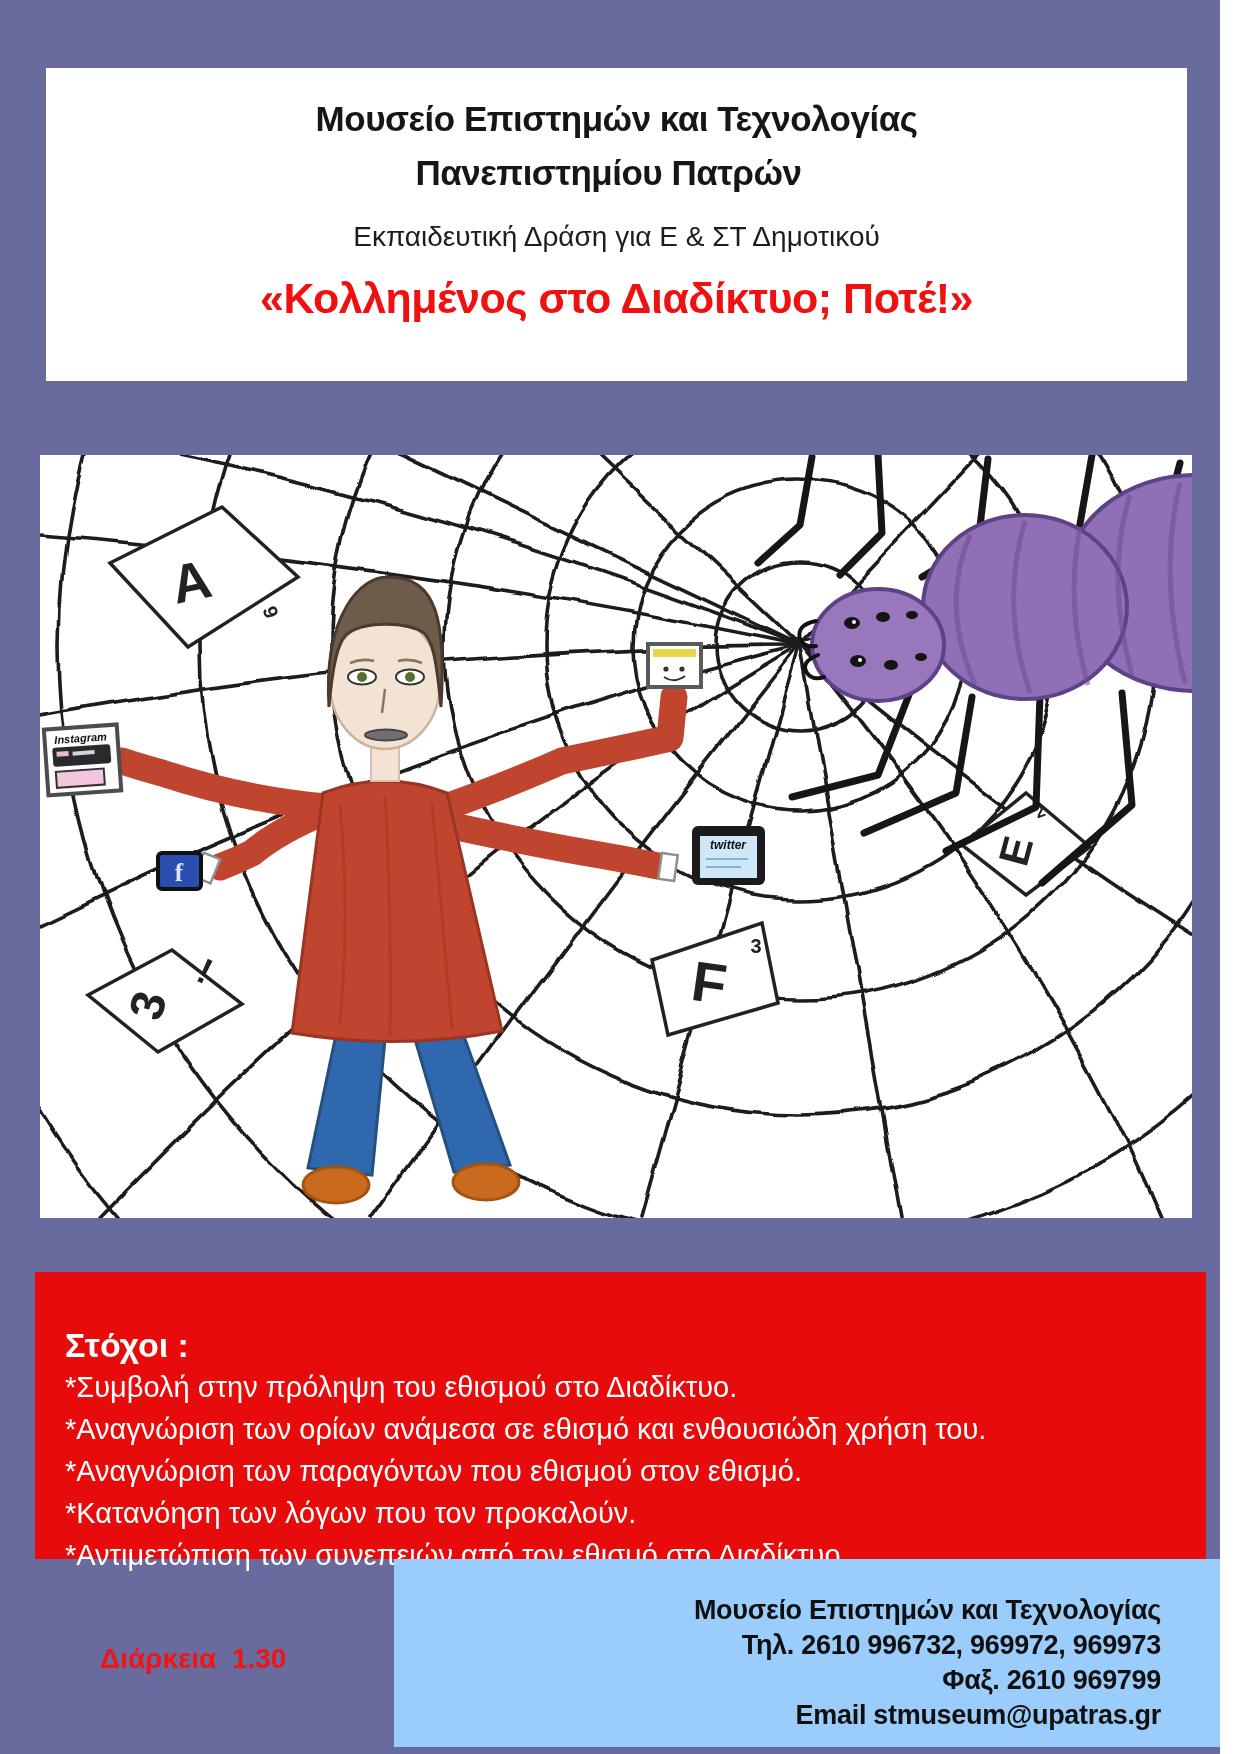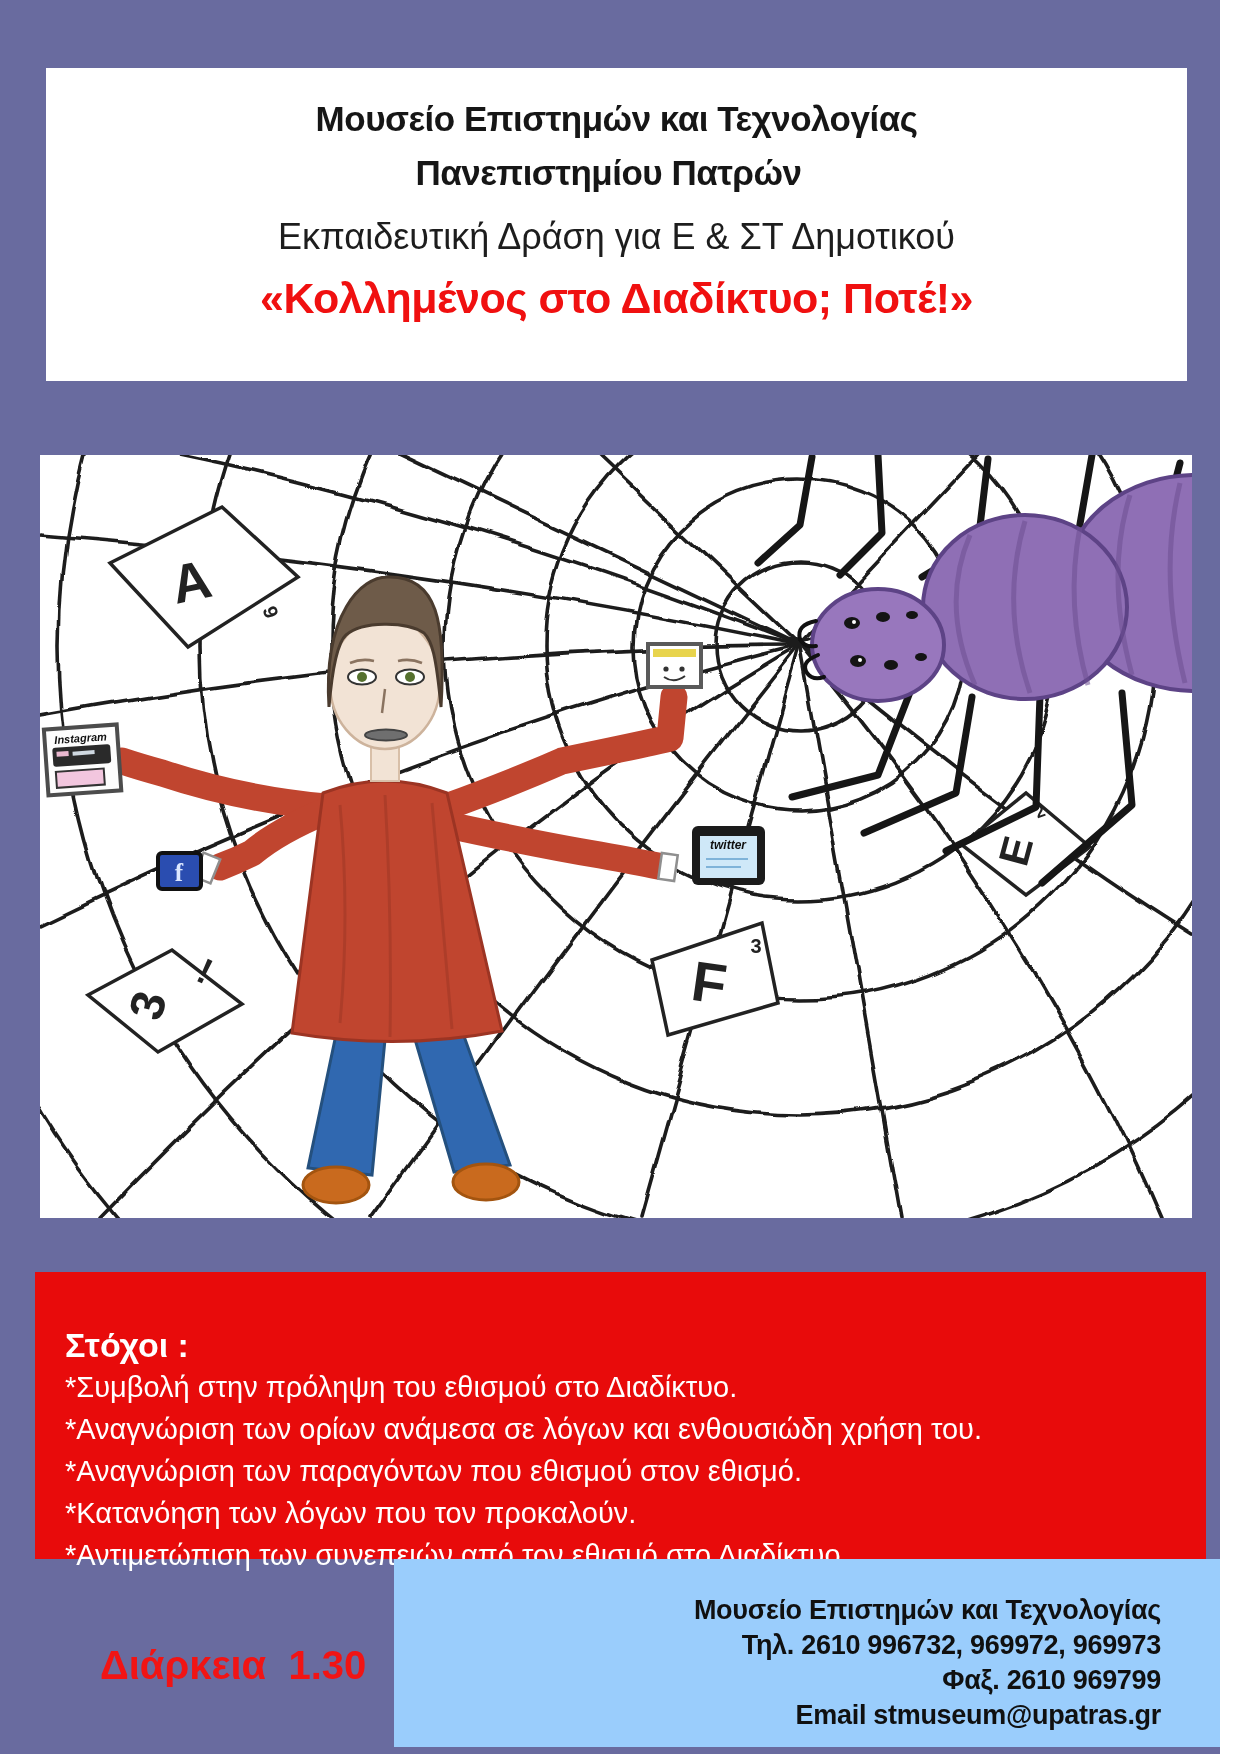--- a/index.html
+++ b/index.html
@@ -17,21 +17,21 @@
   }
   .header-title{
     margin:30px 0 0 0;font-size:35px;font-weight:bold;color:#161616;line-height:42px;
     letter-spacing:-0.5px;
   }
   .header-title2{
     margin:12px 16px 0 0;font-size:35px;font-weight:bold;color:#161616;line-height:42px;
     letter-spacing:-0.5px;
   }
   .header-sub{
-    margin:26px 0 0 0;font-size:36px;font-weight:normal;color:#1d1d1d;line-height:34px;
+    margin:26px 0 0 0;font-size:28px;font-weight:normal;color:#1d1d1d;line-height:34px;
   }
   .header-slogan{
     margin:18px 0 0 0;font-size:43px;font-weight:bold;line-height:52px;letter-spacing:-0.5px;
   }
   
   .drawing{
     position:absolute;left:40px;top:455px;width:1152px;height:763px;
     background:#ffffff;
   }
   .drawing svg{display:block;}
@@ -42,21 +42,21 @@
     box-sizing:border-box;padding:52px 20px 0 30px;
   }
   .goals-label{
     font-size:34px;font-weight:bold;white-space:pre;width:166px;flex:none;line-height:42px;
   }
   .goals-list{flex:1;}
   .goal-item{font-size:29px;line-height:42px;font-weight:normal;}
   
   .duration{
     position:absolute;left:100px;top:1643px;
-    font-size:40px;font-weight:bold;white-space:pre;letter-spacing:0px;
+    font-size:28px;font-weight:bold;white-space:pre;letter-spacing:0px;
   }
   .contact-box{
     position:absolute;left:394px;top:1559px;width:846px;height:188px;
     box-sizing:border-box;padding:34px 79px 0 20px;
     text-align:right;
   }
   .contact-line{
     font-size:27px;font-weight:bold;color:#101010;line-height:35px;letter-spacing:-0.3px;
   }
 </style>
@@ -247,21 +247,21 @@
           <line x1="666" y1="412" x2="701" y2="412" stroke="#7fb3d9" stroke-width="2"></line>
         </g>
       </g>
     </svg>
   </div>
 
   <div class="goals-box" id="goals-box" style="background: rgb(232, 11, 11); flex-direction: column;">
     <div class="goals-label">Στόχοι :</div>
     <div class="goals-list">
       <div class="goal-item">*Συμβολή στην πρόληψη του εθισμού στο Διαδίκτυο.</div>
-      <div class="goal-item">*Αναγνώριση των ορίων ανάμεσα σε λόγων και ενθουσιώδη χρήση του.</div>
+      <div class="goal-item">*Αναγνώριση των ορίων ανάμεσα σε εθισμό και ενθουσιώδη χρήση του.</div>
       <div class="goal-item">*Αναγνώριση των παραγόντων που εθισμού στον εθισμό.</div>
       <div class="goal-item">*Κατανόηση των λόγων που τον προκαλούν.</div>
       <div class="goal-item">*Αντιμετώπιση των συνεπειών από τον εθισμό στο Διαδίκτυο.</div>
     </div>
   </div>
 
   <div class="duration" id="duration" style="color: rgb(241, 20, 20);">Διάρκεια  1.30</div>
 
   <div class="contact-box" id="contact-box" style="background: rgb(154, 205, 252);">
     <div class="contact-line">Μουσείο Επιστημών και Τεχνολογίας</div>

